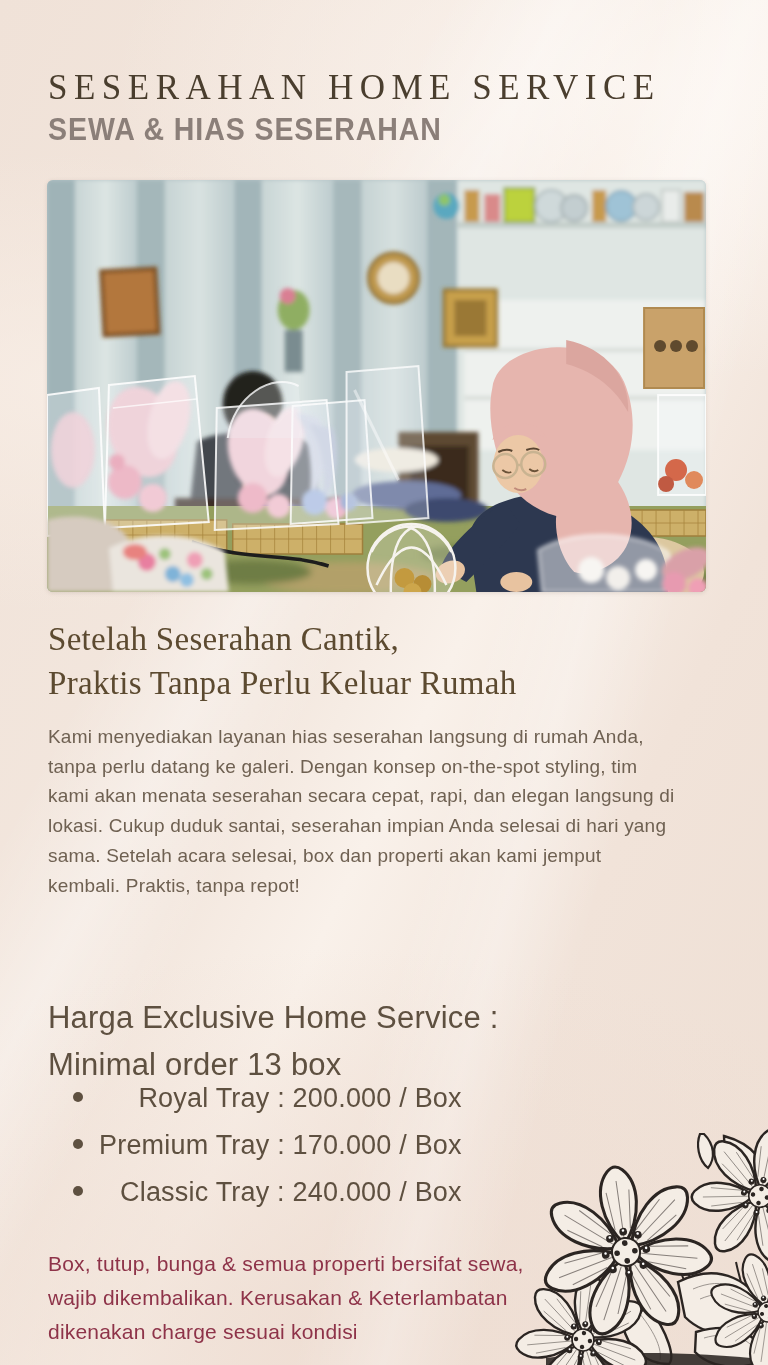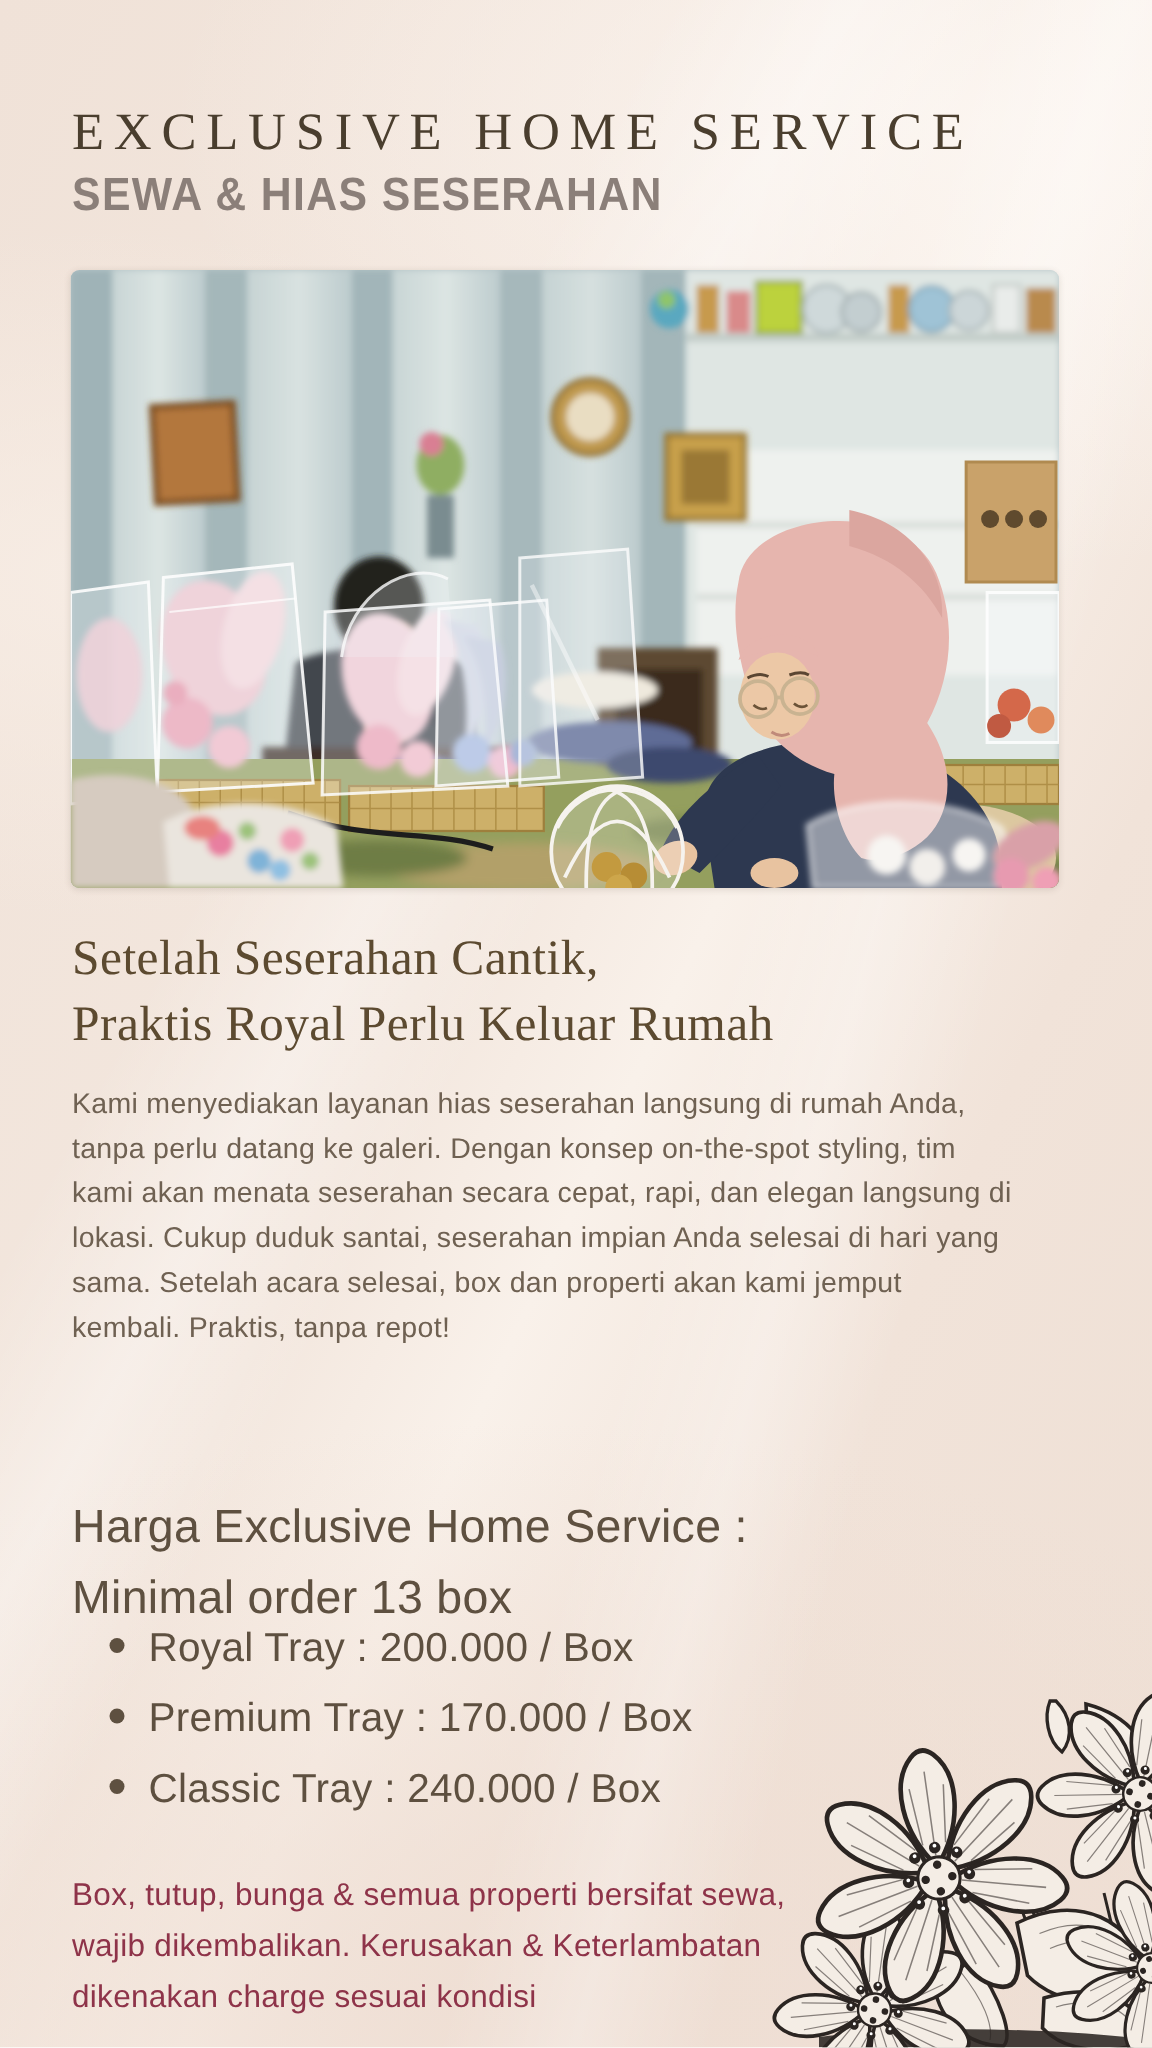--- a/index.html
+++ b/index.html
@@ -45,21 +45,21 @@
   }
   .body-text{
     position:absolute;left:48px;top:722px;width:628px;
     font-size:19px;line-height:1.565;letter-spacing:.2px;
   }
   .price-heading{
     position:absolute;left:48px;top:995px;
     font-size:31px;line-height:1.5;letter-spacing:.2px;
   }
   .price-list{
-    position:absolute;left:73px;top:1083px;margin:0;padding:0;list-style:none;
+    position:absolute;left:73px;top:1083px;margin:0;padding:0;list-style:none;text-align:right;
   }
   .price-list li{
     position:relative;padding-left:26px;margin-bottom:16px;
     font-size:27px;line-height:1.15;letter-spacing:.2px;
   }
   .bullet-dot{
     position:absolute;left:0;top:9px;width:10px;height:10px;border-radius:50%;
     display:inline-block;
   }
   .note{
@@ -70,21 +70,21 @@
     position:absolute;right:0;bottom:0;width:240px;height:232px;
   }
   .flower-art svg{display:block;width:100%;height:100%;overflow:visible;}
 </style>
 </head>
 <body>
 
 <div class="canvas">
   <div class="streak"></div>
 
-  <div class="title" style="color:#4a3e2e">EXCLUSIVE HOME SERVICE</div>
+  <div class="title" style="color:#4a3e2e">SESERAHAN HOME SERVICE</div>
   <div class="subtitle" style="color:#8b7f79">SEWA &amp; HIAS SESERAHAN</div>
 
   <div class="photo">
     <svg viewBox="0 0 660 412" preserveAspectRatio="none">
       <defs>
         <filter id="b2" x="-20%" y="-20%" width="140%" height="140%">
             <feGaussianBlur stdDeviation="2"></feGaussianBlur>
           </filter>
         <filter id="b3" x="-30%" y="-30%" width="160%" height="160%">
             <feGaussianBlur stdDeviation="3.5"></feGaussianBlur>
@@ -268,21 +268,21 @@
           <ellipse cx="640" cy="384" rx="26" ry="14" transform="rotate(-25 640 384)" fill="#d9a0a8"></ellipse>
           <circle cx="628" cy="404" r="12" fill="#e79ab0"></circle>
             <circle cx="652" cy="408" r="10" fill="#ef9fb5"></circle>
         </g>
       </g>
     </svg>
   </div>
 
   <div class="serif-heading" style="color:#5c4a30">
     <span style="display:block">Setelah Seserahan Cantik,</span>
-    <span style="display:block">Praktis Royal Perlu Keluar Rumah</span>
+    <span style="display:block">Praktis Tanpa Perlu Keluar Rumah</span>
   </div>
 
   <div class="body-text" style="color:#6f6152">Kami menyediakan layanan hias seserahan langsung di rumah Anda, tanpa perlu datang ke galeri. Dengan konsep on-the-spot styling, tim kami akan menata seserahan secara cepat, rapi, dan elegan langsung di lokasi. Cukup duduk santai, seserahan impian Anda selesai di hari yang sama. Setelah acara selesai, box dan properti akan kami jemput kembali. Praktis, tanpa repot!</div>
 
   <div class="price-heading" style="color:#5e5040">
     <span style="display:block">Harga Exclusive Home Service :</span>
     <span style="display:block">Minimal order 13 box</span>
   </div>
 
   <ul class="price-list" style="color:#5e5040">

